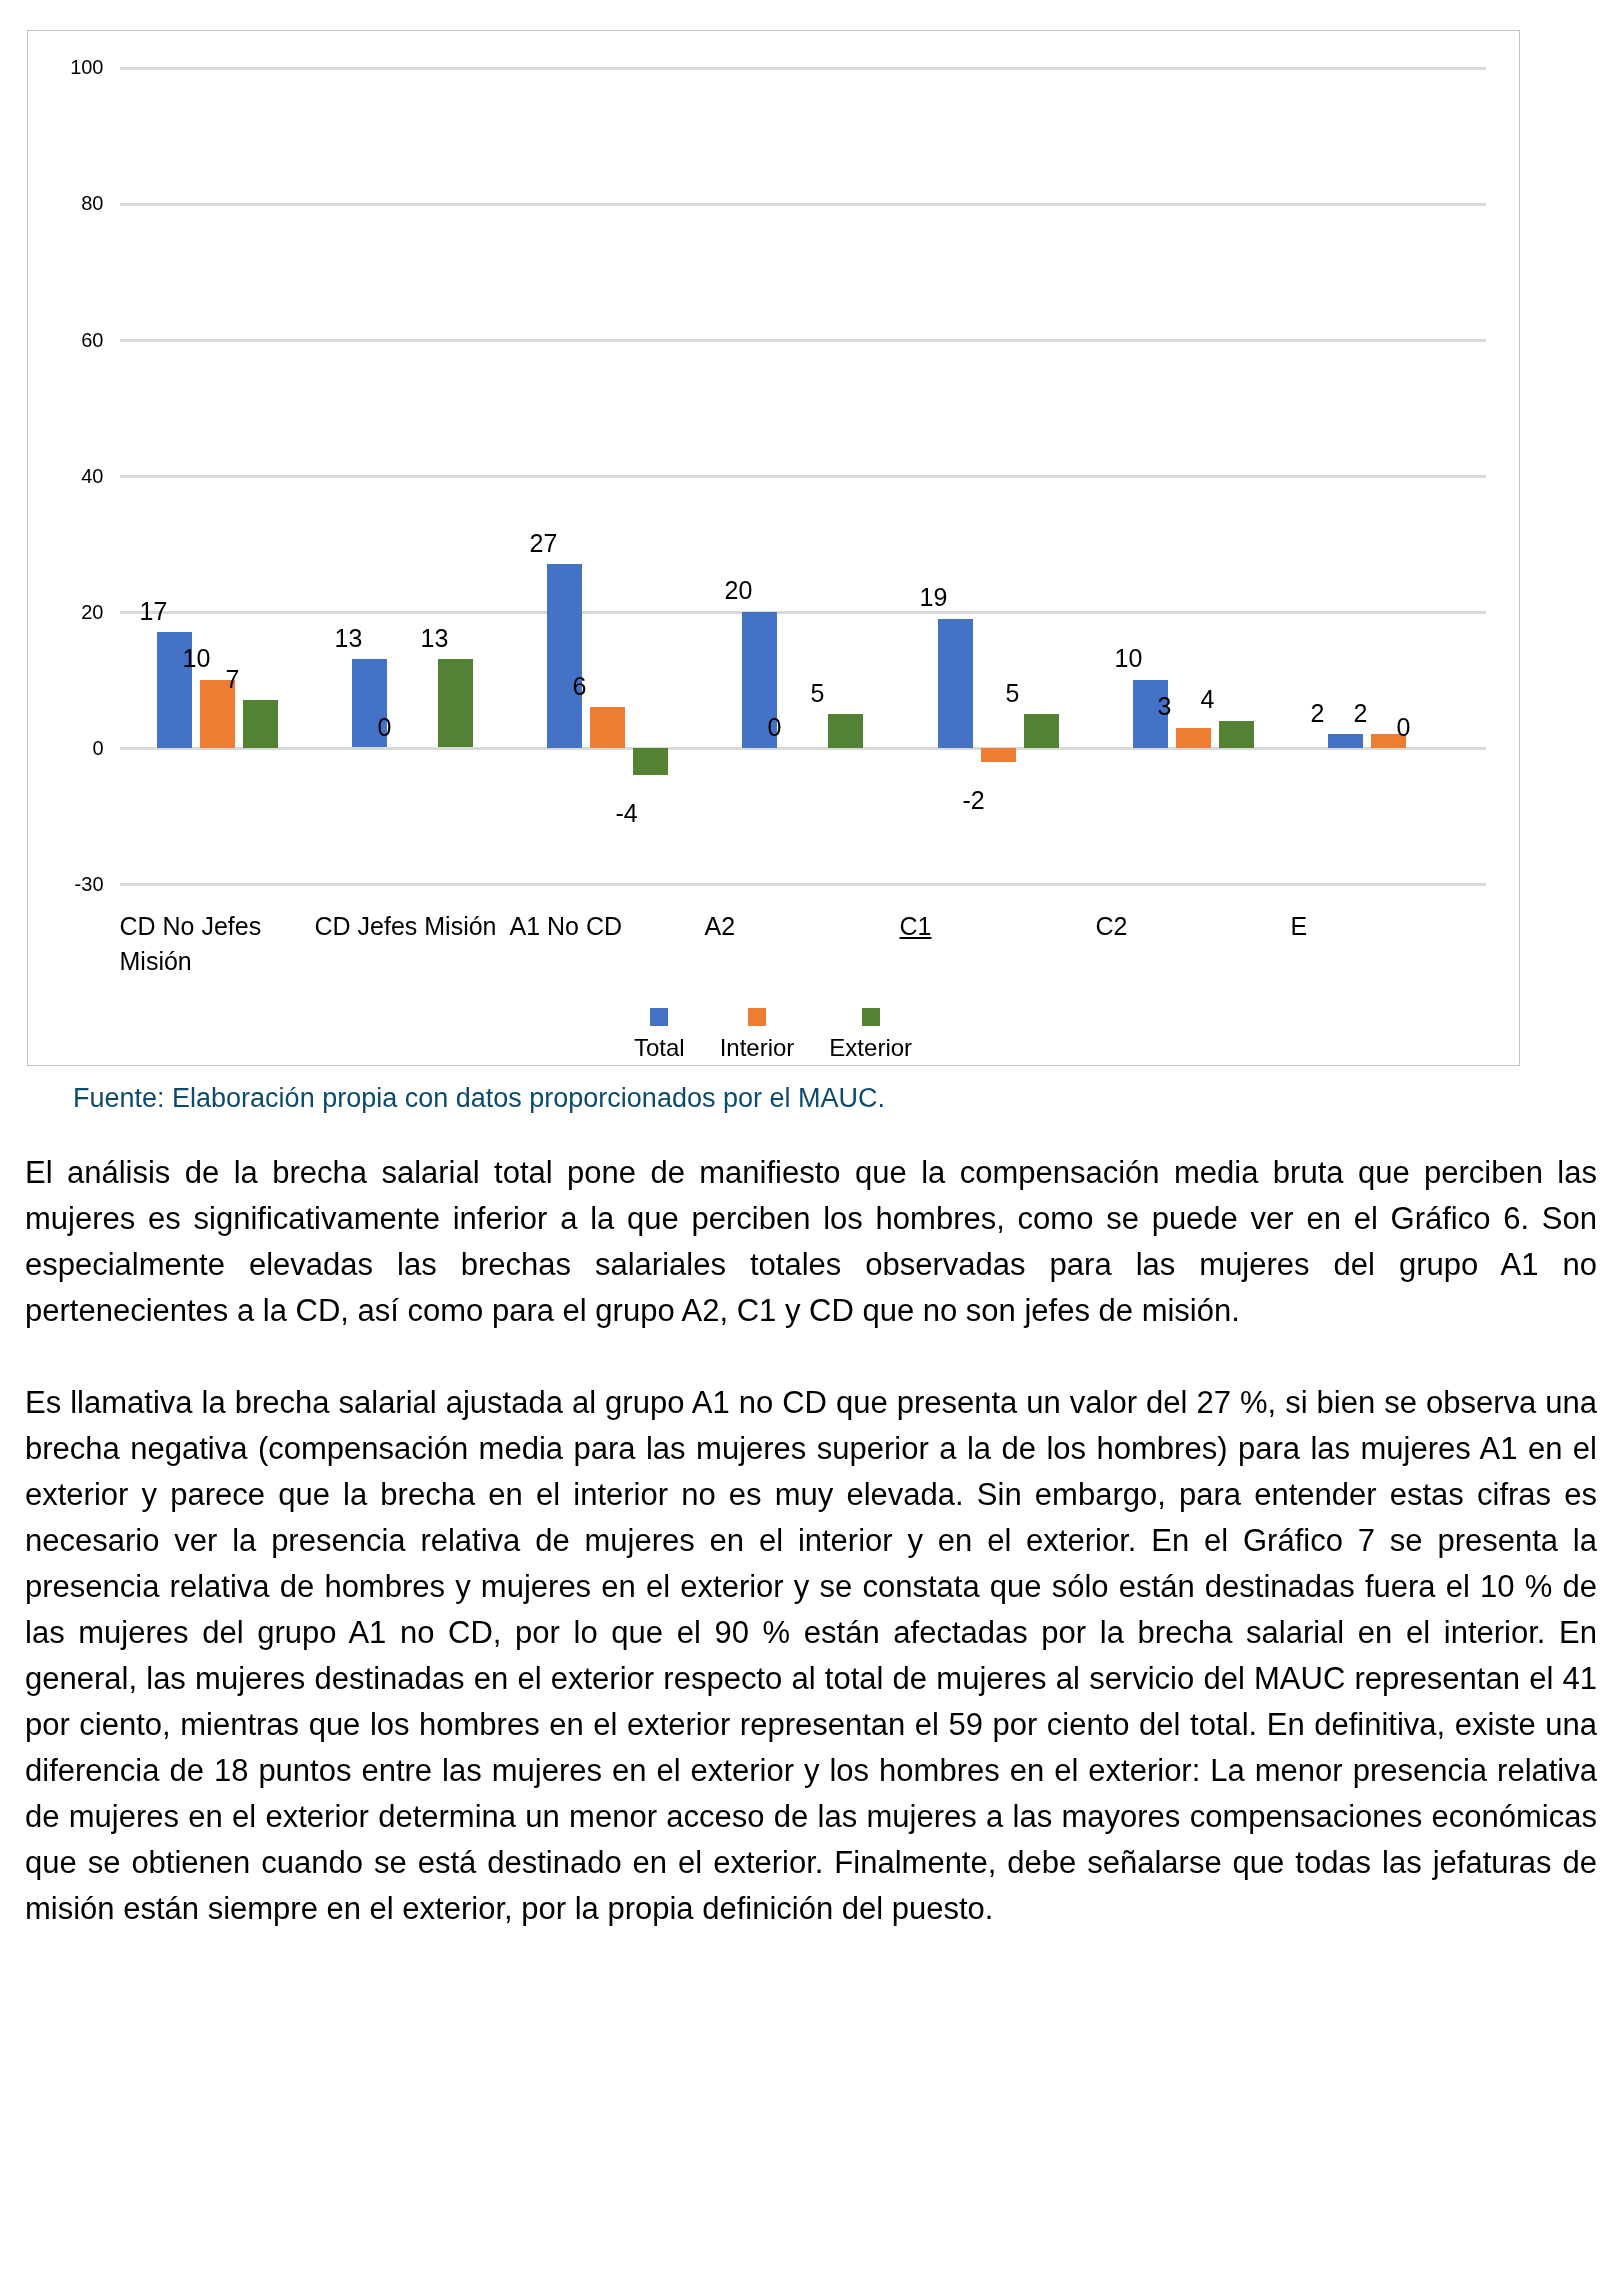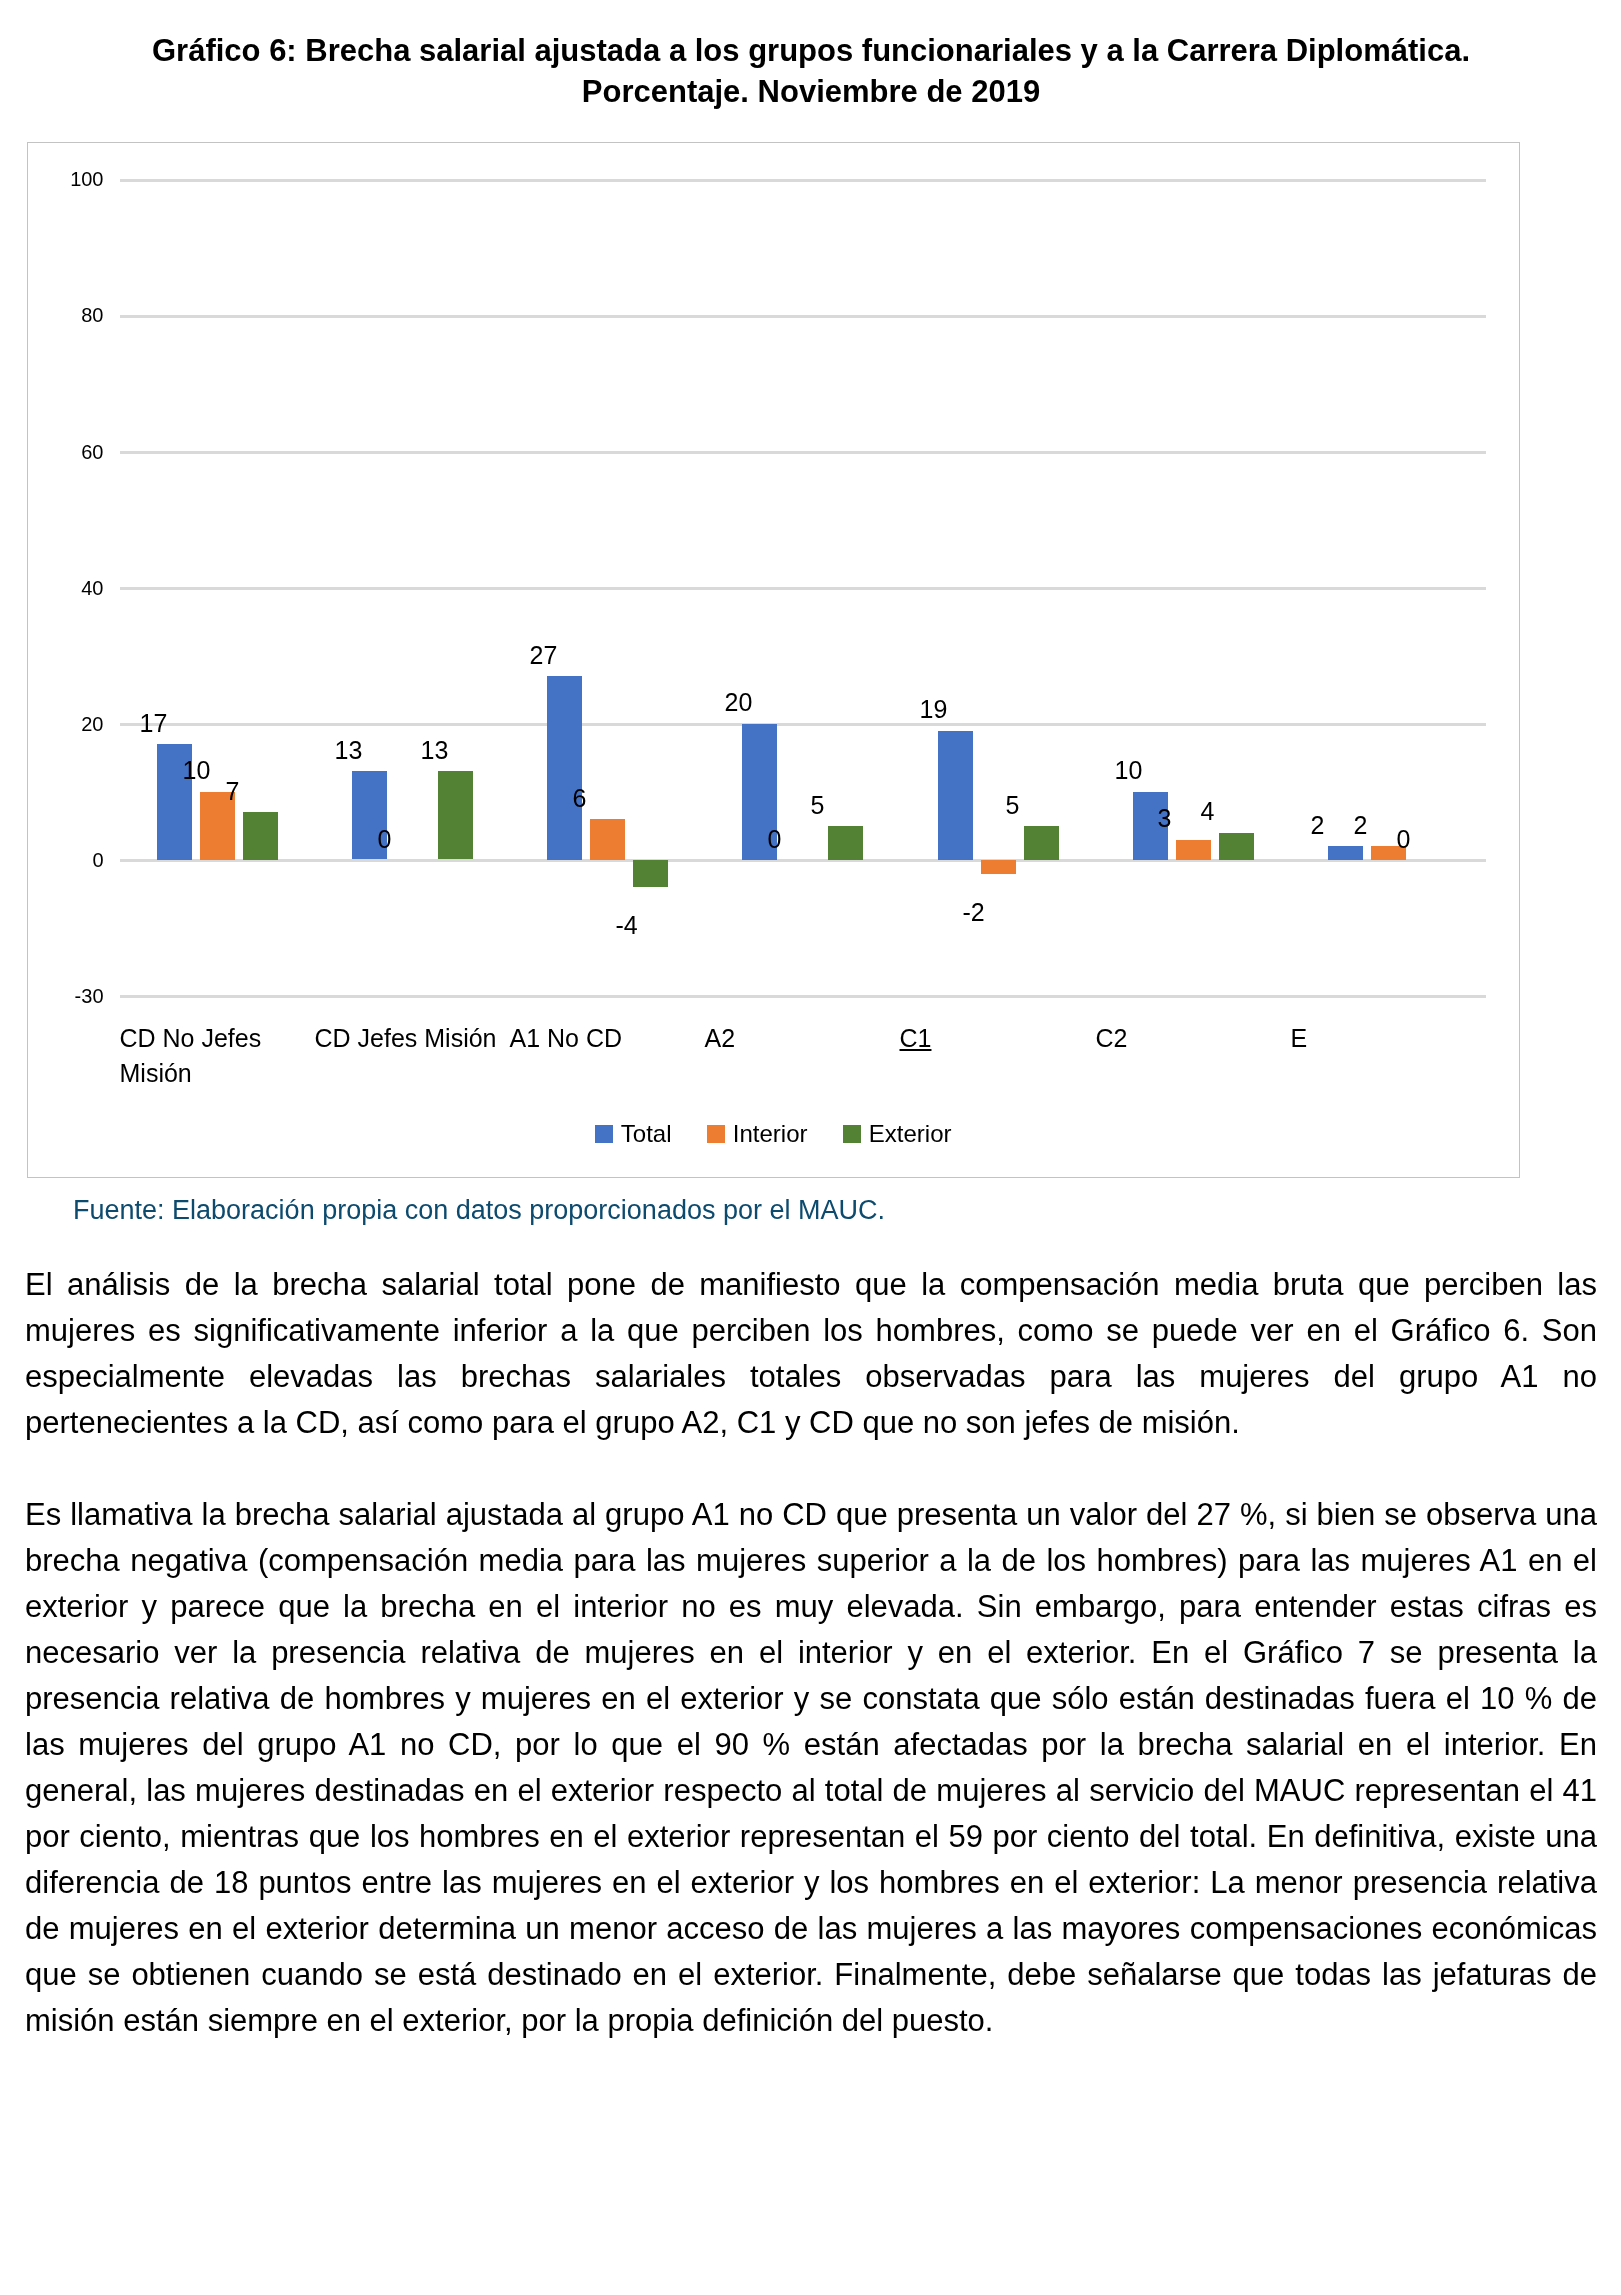--- a/index.html
+++ b/index.html
@@ -69,20 +69,21 @@
     width:100%;
     display:flex;
     justify-content:center;
     align-items:center;
     gap:35px;
   }
   .legend-item{
     display:flex;
     align-items:center;
     gap:8.3px;
+    flex-direction:column;
   }
   .legend-swatch{
     width:18px;height:18px;
     display:inline-block;
   }
   .legend-label{
     font-size:24px;
     color:#000;
   }
   .fuente{
@@ -97,21 +98,20 @@
     text-align:justify;
     color:#000;
   }
   .para.second{ margin-top:46px; }
 </style>
 </head>
 <body>
 
 <div class="page">
 
-  <div class="title">Gráfico 6: Brecha salarial ajustada a los grupos funcionariales y a la Carrera Diplomática. Porcentaje. Noviembre de 2019</div>
 
   <div class="chart-box" id="chart-box">
     <div class="legend" id="legend">
         <div class="legend-item">
           <span class="legend-swatch" style="background: rgb(68, 114, 196);"></span>
           <span class="legend-label">Total</span>
         </div>
         <div class="legend-item">
           <span class="legend-swatch" style="background: rgb(237, 125, 49);"></span>
           <span class="legend-label">Interior</span>

